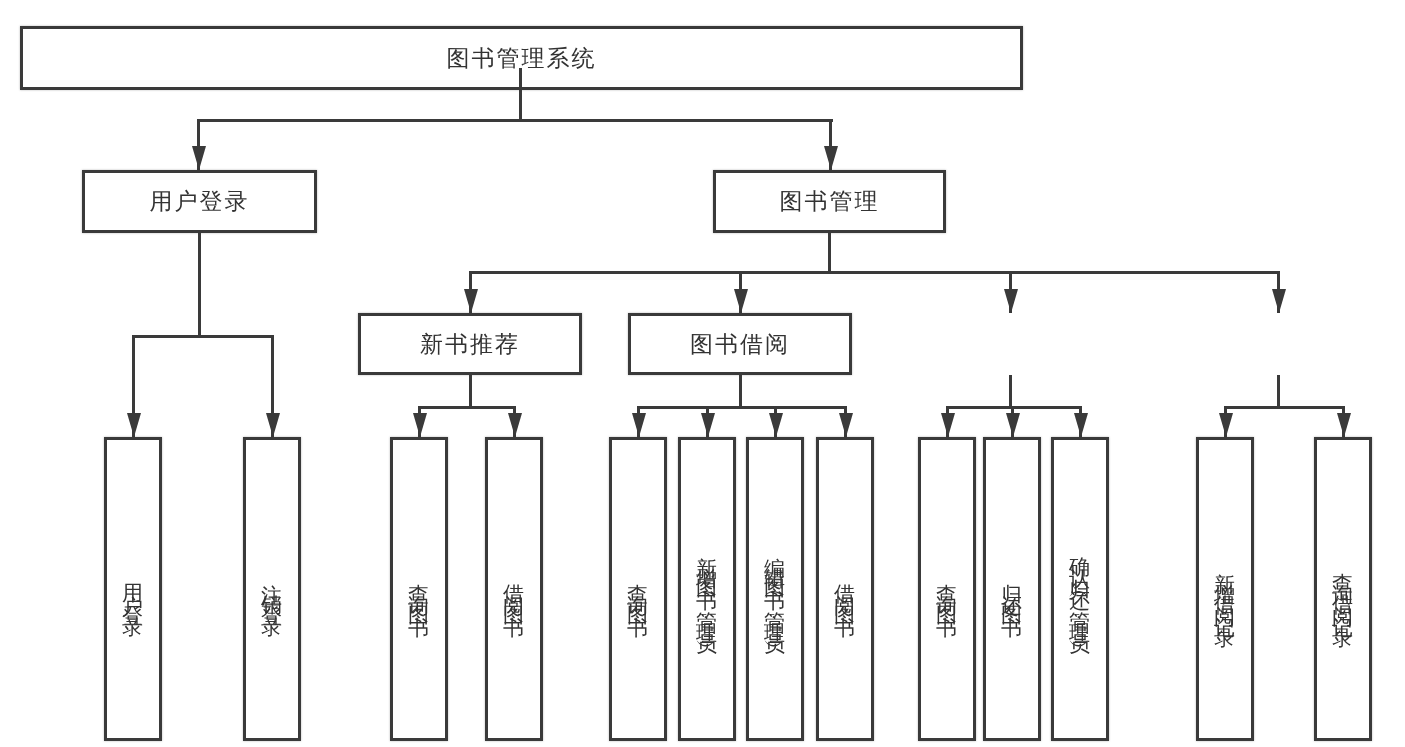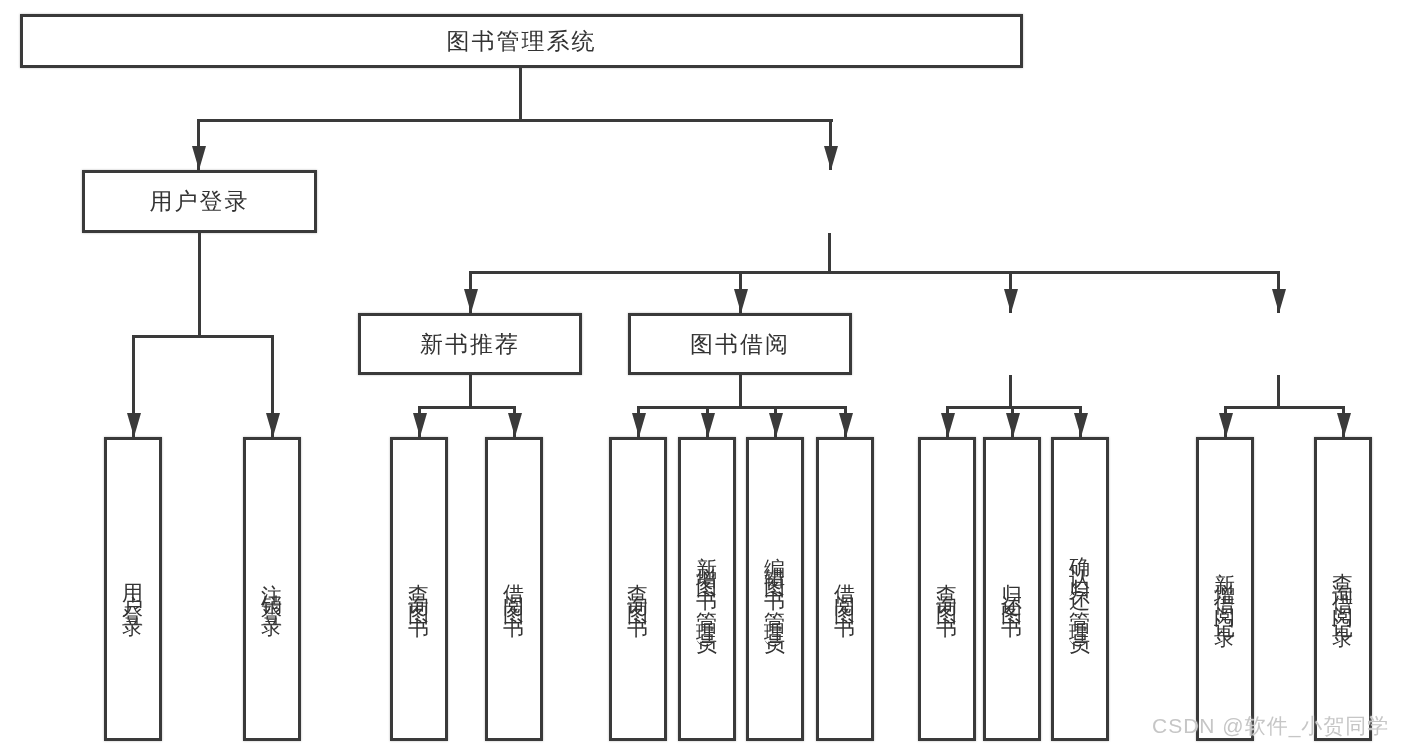--- a/index.html
+++ b/index.html
@@ -39,31 +39,34 @@
     position:absolute;font-size:21px;letter-spacing:1px;
     color:var(--watermark);white-space:nowrap;z-index:5;
     text-shadow:0 0 2px #ffffff,0 0 1px #ffffff;
   }
 </style>
 </head>
 <body>
 
 <div id="stage">
 
-  <div class="box" style="left:20px;top:14px;width:1003px;height:54px;">
+  <div class="box" style="left:20px;top:26px;width:1003px;height:64px;">
     <span>图书管理系统</span>
   </div>
 
   <div class="vline" style="left:519px;top:68px;height:53px;"></div>
   <div class="hline" style="left:197px;top:119px;width:636px;"></div>
   <div class="arrow" style="left:197px;top:119px;height:51px;"></div>
   <div class="arrow" style="left:829px;top:119px;height:51px;"></div>
 
   <div class="box" style="left:82px;top:170px;width:235px;height:63px;">
     <span>用户登录</span>
+  </div>
+  <div class="box" style="left:713px;top:170px;width:233px;height:63px;">
+    <span>图书管理</span>
   </div>
 
   <div class="vline" style="left:198px;top:233px;height:105px;"></div>
   <div class="hline" style="left:132px;top:335px;width:142px;"></div>
   <div class="arrow" style="left:132px;top:335px;height:102px;"></div>
   <div class="arrow" style="left:271px;top:335px;height:102px;"></div>
 
   <div class="vline" style="left:828px;top:233px;height:41px;"></div>
   <div class="hline" style="left:469px;top:271px;width:811px;"></div>
   <div class="arrow" style="left:469px;top:272px;height:41px;"></div>
@@ -136,15 +139,14 @@
     <span>确认归还（管理员）</span>
   </div>
 
   <div class="box vbox" style="left:1196px;top:437px;width:58px;height:304px;">
     <span>新增借阅记录</span>
   </div>
   <div class="box vbox" style="left:1314px;top:437px;width:58px;height:304px;">
     <span>查询借阅记录</span>
   </div>
 
-  <div class="watermark" style="left:1152px;top:712px;">CSDN @软件_小贺同学</div>
 
 </div>
 
 </body></html>

